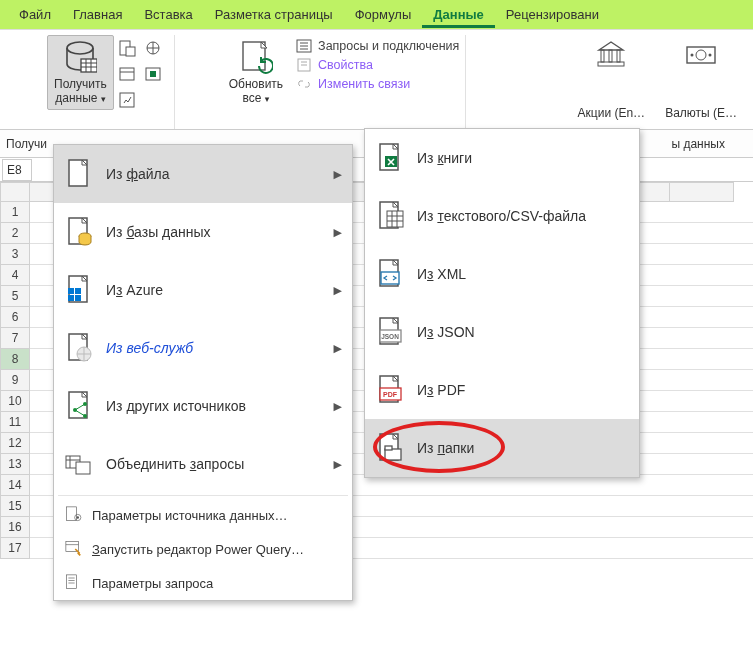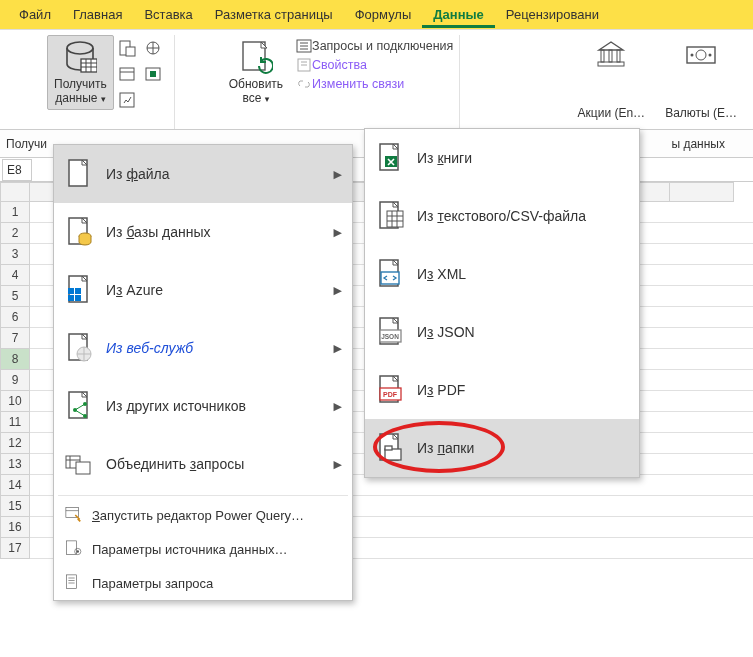--- a/index.html
+++ b/index.html
@@ -1,33 +1,33 @@
 <!DOCTYPE html>
 <html><head>
 <meta charset="utf-8">
 <style>
   * { box-sizing: border-box; margin: 0; padding: 0; font-family: "Segoe UI", Arial, sans-serif; }
   body { width: 753px; height: 657px; background: #fff; font-size: 13px; color: #333; overflow: hidden; position: relative; }
 
   
-  .tabs { display: flex; height: 30px; align-items: center; padding-left: 8px; border-bottom: 1px solid #ddd; background: #fde047; }
+  .tabs { display: flex; height: 30px; align-items: center; padding-left: 8px; border-bottom: 1px solid #ddd; background: #bef264; }
   .tab { padding: 6px 11px; cursor: default; font-size: 13px; }
   .tab.active { color: #107c41; border-bottom: 3px solid #107c41; padding-bottom: 3px; font-weight: 600; }
 
   
   .ribbon { display: flex; height: 100px; border-bottom: 1px solid #ccc; background: #fff; padding-top: 5px; }
   .group { display: flex; align-items: flex-start; padding: 0 6px; border-right: 1px solid #e1e1e1; }
   .big-btn { display: flex; flex-direction: column; align-items: center; padding: 3px 6px 3px 6px; border: 1px solid transparent; border-radius: 2px; margin-left: 41px; }
   .big-btn.pressed { background: #dcdcdc; border: 1px solid #b5b5b5; }
   .big-btn .lbl { font-size: 12px; text-align: center; line-height: 1.15; margin-top: 3px; }
   .big-btn .lbl .arrow { font-size: 9px; }
   .mini-icons { display: grid; grid-template-columns: repeat(2, 24px); grid-auto-rows: 24px; gap: 2px; padding: 2px; }
   .mini-ico { width: 22px; height: 22px; display: flex; align-items: center; justify-content: center; }
   .check-list { display: flex; flex-direction: column; gap: 3px; padding-left: 6px; padding-top: 3px;}
-  .check-row { display: flex; align-items: center; font-size: 12.5px; color: #444; }
+  .check-row { display: flex; align-items: center; gap: 6px; font-size: 12.5px; color: #444; }
   .check-row.disabled { color: #8b5cf6; }
   .stock-btn { display: flex; flex-direction: column; align-items: center; padding: 3px 10px; font-size: 12px; gap: 32px; }
   .stock-btn .s-lbl { margin-top: 4px; }
 
   
   .meta { display: flex; align-items: center; height: 28px; border-bottom: 1px solid #ccc; background: #fdfdfd; font-size: 12px;}
   .meta .a { padding-left: 6px; }
   .meta .b { margin-left: auto; margin-right: 28px;}
 
   
@@ -340,34 +340,34 @@
           <rect x="12" y="14" width="14" height="12" fill="#fff" stroke="#555"></rect>
           <line x1="2" y1="12" x2="16" y2="12" stroke="#555"></line>
           <line x1="6" y1="8" x2="6" y2="20" stroke="#555"></line>
         </svg></span>
       <span class="txt">Объединить <u class="key">з</u>апросы</span>
       <span class="arr">▶</span>
     </div>
     <div class="sep"></div>
     <div class="m-item short">
       <span class="ico"><svg width="20" height="20" viewBox="0 0 32 32">
+          <rect x="4" y="3" width="16" height="22" fill="none" stroke="#555"></rect>
+          <circle cx="22" cy="20" r="5" fill="none" stroke="#555"></circle>
+          <circle cx="22" cy="20" r="2" fill="#555"></circle>
+        </svg></span>
+      <span class="txt">Параметры источника данных…</span>
+    </div>
+    <div class="m-item short">
+      <span class="ico"><svg width="20" height="20" viewBox="0 0 32 32">
           <rect x="3" y="4" width="20" height="16" fill="none" stroke="#555"></rect>
           <line x1="3" y1="9" x2="23" y2="9" stroke="#555"></line>
           <path d="M18 16l7 7" stroke="#d08a1a" stroke-width="2.5"></path>
           <path d="M23 21l4 4-2 2-4-4z" fill="#d08a1a"></path>
         </svg></span>
       <span class="txt"><u class="key">З</u>апустить редактор Power Query…</span>
-    </div>
-    <div class="m-item short">
-      <span class="ico"><svg width="20" height="20" viewBox="0 0 32 32">
-          <rect x="4" y="3" width="16" height="22" fill="none" stroke="#555"></rect>
-          <circle cx="22" cy="20" r="5" fill="none" stroke="#555"></circle>
-          <circle cx="22" cy="20" r="2" fill="#555"></circle>
-        </svg></span>
-      <span class="txt">Параметры источника данных…</span>
     </div>
     <div class="m-item short">
       <span class="ico"><svg width="20" height="20" viewBox="0 0 32 32">
           <rect x="4" y="3" width="16" height="22" fill="none" stroke="#555"></rect>
           <line x1="7" y1="8" x2="17" y2="8" stroke="#555"></line>
           <line x1="7" y1="12" x2="17" y2="12" stroke="#555"></line>
           <line x1="7" y1="16" x2="17" y2="16" stroke="#555"></line>
         </svg></span>
       <span class="txt">Параметры запроса</span>
     </div>

